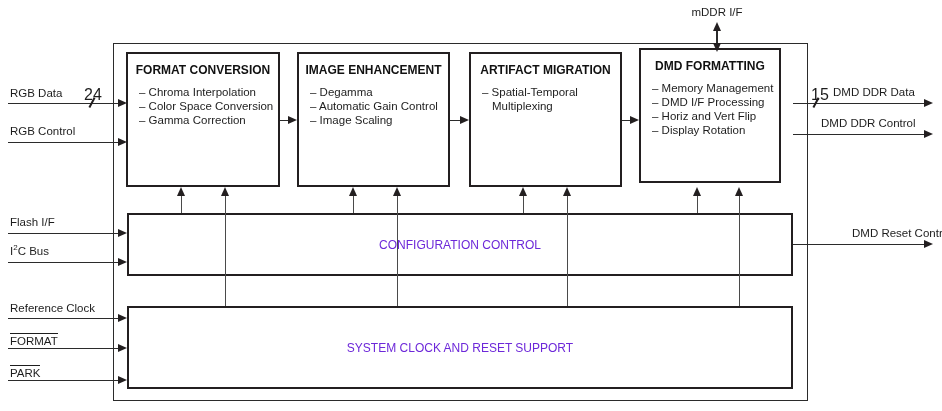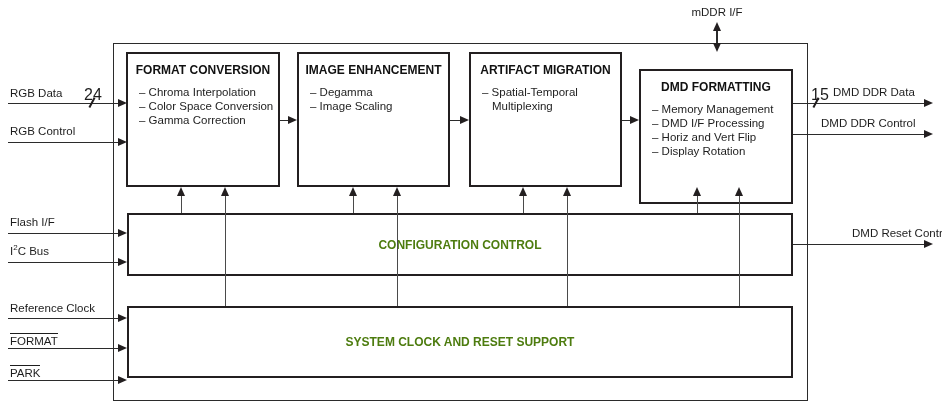--- a/index.html
+++ b/index.html
@@ -9,21 +9,21 @@
 
   .outer-box { position:absolute; border:1.2px solid #2b2b2b; background:transparent; }
 
   .fblock { position:absolute; border:2px solid #231f20; background:#ffffff; z-index:1; }
   .fblock .btitle { font-weight:bold; font-size:12px; text-align:center; padding-top:9px; letter-spacing:0; color:#111; }
   .fblock .bitems { margin-top:8px; padding-left:11px; font-size:11.5px; line-height:14px; color:#1d1d1d; }
   .fblock .bitem { padding-left:10px; text-indent:-10px; }
 
   .wideblock { position:absolute; border:2px solid #231f20; background:#ffffff; z-index:1;
                display:flex; align-items:center; justify-content:center; }
-  .wideblock .wtitle { font-weight:bold; font-size:12px; color:#4d7c0f; }
+  .wideblock .wtitle { font-weight:normal; font-size:12px; color:#6d28d9; }
 
   .hline { position:absolute; height:1.4px; background:#2b2b2b; z-index:2; }
   .vline { position:absolute; width:1.4px; background:#4a4a4a; z-index:3; }
   .arr-r { position:absolute; width:0; height:0; border-top:4.5px solid transparent;
            border-bottom:4.5px solid transparent; border-left:9px solid #231f20; z-index:4; }
   .arr-u { position:absolute; width:0; height:0; border-left:4.5px solid transparent;
            border-right:4.5px solid transparent; border-bottom:9px solid #231f20; z-index:4; }
   .arr-d { position:absolute; width:0; height:0; border-left:4.5px solid transparent;
            border-right:4.5px solid transparent; border-top:9px solid #231f20; z-index:4; }
 
@@ -53,46 +53,47 @@
       <div class="bitem">– Chroma Interpolation</div>
       <div class="bitem">– Color Space Conversion</div>
       <div class="bitem">– Gamma Correction</div>
     </div>
   </div>
 
   <div class="fblock" style="left:297px; top:52px; width:153px; height:135px;">
     <div class="btitle">IMAGE ENHANCEMENT</div>
     <div class="bitems">
       <div class="bitem">– Degamma</div>
+      <div class="bitem">– Automatic Gain Control</div>
       <div class="bitem">– Image Scaling</div>
     </div>
   </div>
 
   <div class="fblock" style="left:469px; top:52px; width:153px; height:135px;">
     <div class="btitle">ARTIFACT MIGRATION</div>
     <div class="bitems">
       <div class="bitem">– Spatial-Temporal Multiplexing</div>
     </div>
   </div>
 
-  <div class="fblock" style="left:639px; top:69px; width:154px; height:135px;">
+  <div class="fblock" style="left:639px; top:48px; width:142px; height:135px;">
     <div class="btitle">DMD FORMATTING</div>
     <div class="bitems">
       <div class="bitem">– Memory Management</div>
       <div class="bitem">– DMD I/F Processing</div>
       <div class="bitem">– Horiz and Vert Flip</div>
       <div class="bitem">– Display Rotation</div>
     </div>
   </div>
 
   <div class="wideblock" style="left:127px; top:213px; width:666px; height:63px;">
     <div class="wtitle">CONFIGURATION CONTROL</div>
   </div>
 
-  <div class="wideblock" style="left:127px; top:306px; width:666px; height:72px;">
+  <div class="wideblock" style="left:127px; top:306px; width:666px; height:83px;">
     <div class="wtitle">SYSTEM CLOCK AND RESET SUPPORT</div>
   </div>
 
   <div class="hline" style="left:280px; top:120px; width:10px;"></div>
   <div class="arr-r" style="left:288px; top:116.2px;"></div>
   <div class="hline" style="left:450px; top:120px; width:12px;"></div>
   <div class="arr-r" style="left:460px; top:116.2px;"></div>
   <div class="hline" style="left:622px; top:120px; width:10px;"></div>
   <div class="arr-r" style="left:630px; top:116.2px;"></div>
 

